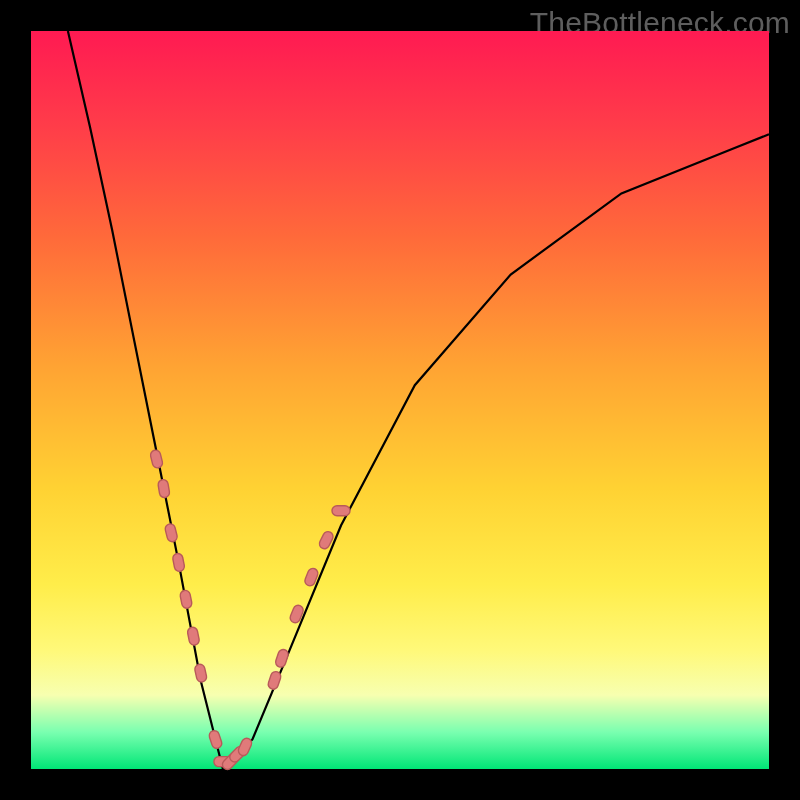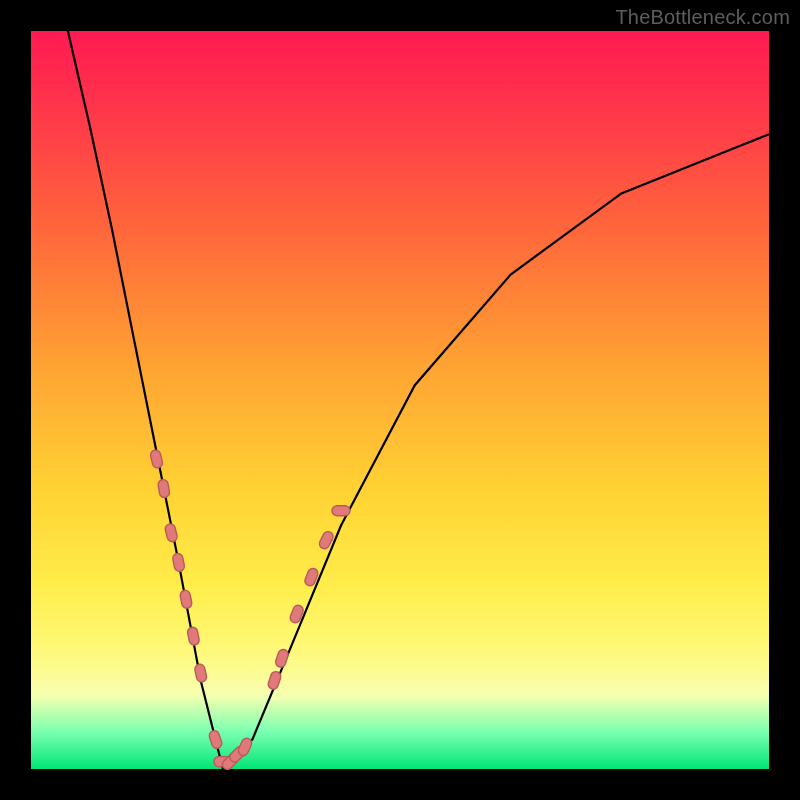--- a/index.html
+++ b/index.html
@@ -35,21 +35,21 @@
       #f7ffb0 90%,
       #7affb0 95%,
       #00e676 100%
     );
   }
   .watermark {
     position: absolute;
     top: 6px;
     right: 10px;
     color: #5e5e5e;
-    font-size: 20px;
+    font-size: 30px;
     font-weight: 400;
     letter-spacing: 0.2px;
   }
   svg.overlay {
     position: absolute;
     inset: 0;
     width: 738px;
     height: 738px;
     overflow: visible;
   }

